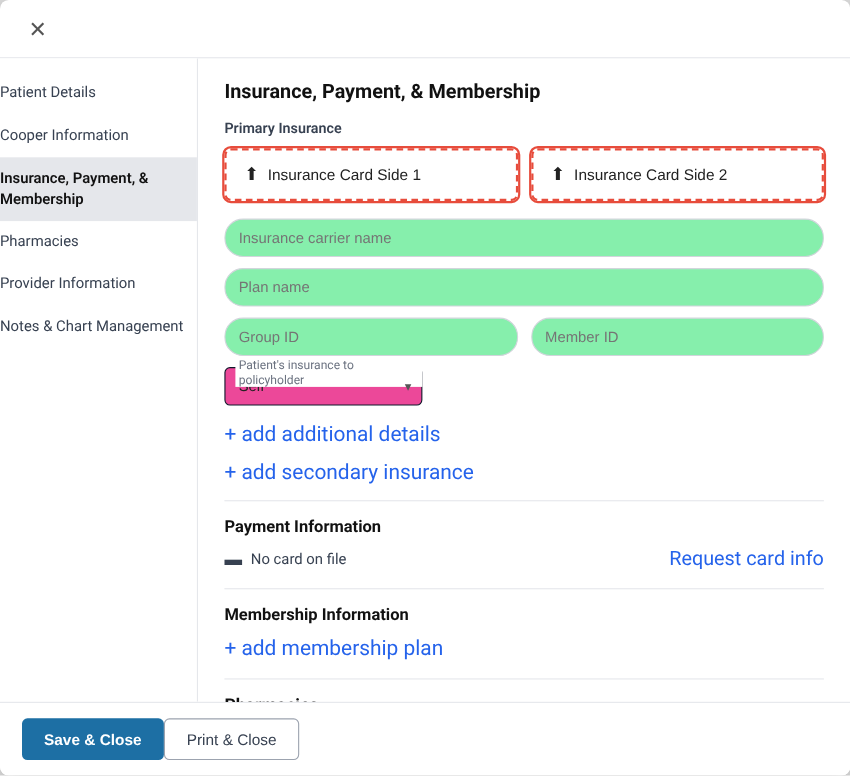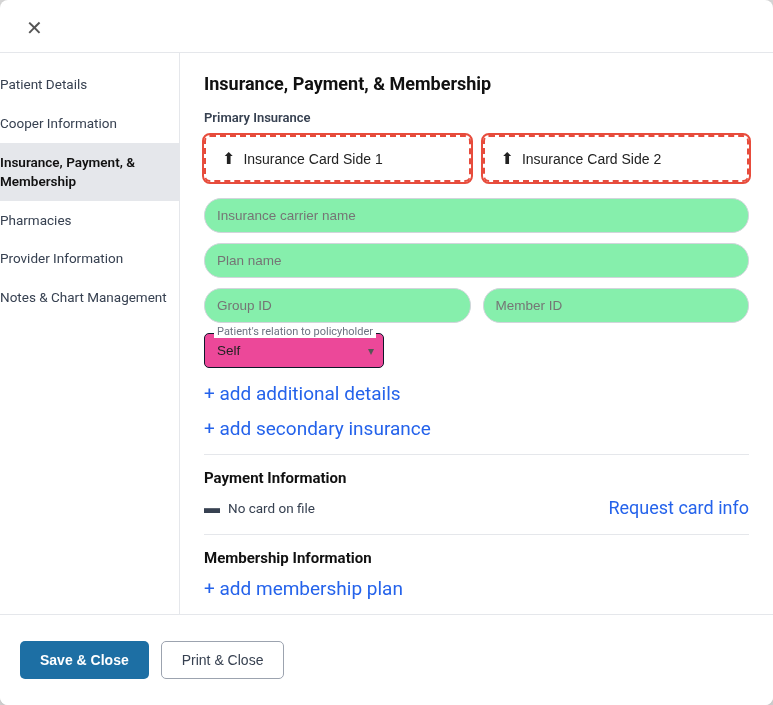--- a/index.html
+++ b/index.html
@@ -214,23 +214,22 @@
       margin-bottom: 10px;
     }
     .pharmacies-placeholder {
       height: 40px;
       background: #f9fafb;
       border: 1px solid #e5e7eb;
       border-radius: 5px;
     }
     .modal-footer {
       border-top: 1px solid #e5e7eb;
-      padding: 26px 20px;
-      display: flex;
-      gap: 12px;
+      padding: 14px 20px;
+      display: flex;
       background: #fff;
     }
     .btn-primary {
       background: #1d6fa4;
       color: #fff;
       border: none;
       padding: 10px 20px;
       border-radius: 5px;
       font-size: 14px;
       font-weight: 600;
@@ -291,21 +290,21 @@
       <input class="form-input" type="text" placeholder="Plan name" style="">
 
       
       <div class="form-row">
         <input class="form-input" type="text" placeholder="Group ID" style="">
         <input class="form-input" type="text" placeholder="Member ID" style="">
       </div>
 
       
       <div class="select-wrapper">
-        <span class="select-label">Patient's relation to policyholder</span>
+        <span class="select-label">Patient's insurance to policyholder</span>
         <select class="form-select">
           <option>Self</option>
           <option>Spouse</option>
           <option>Child</option>
           <option>Other</option>
         </select>
         <span class="select-chevron">▾</span>
       </div>
 
       

